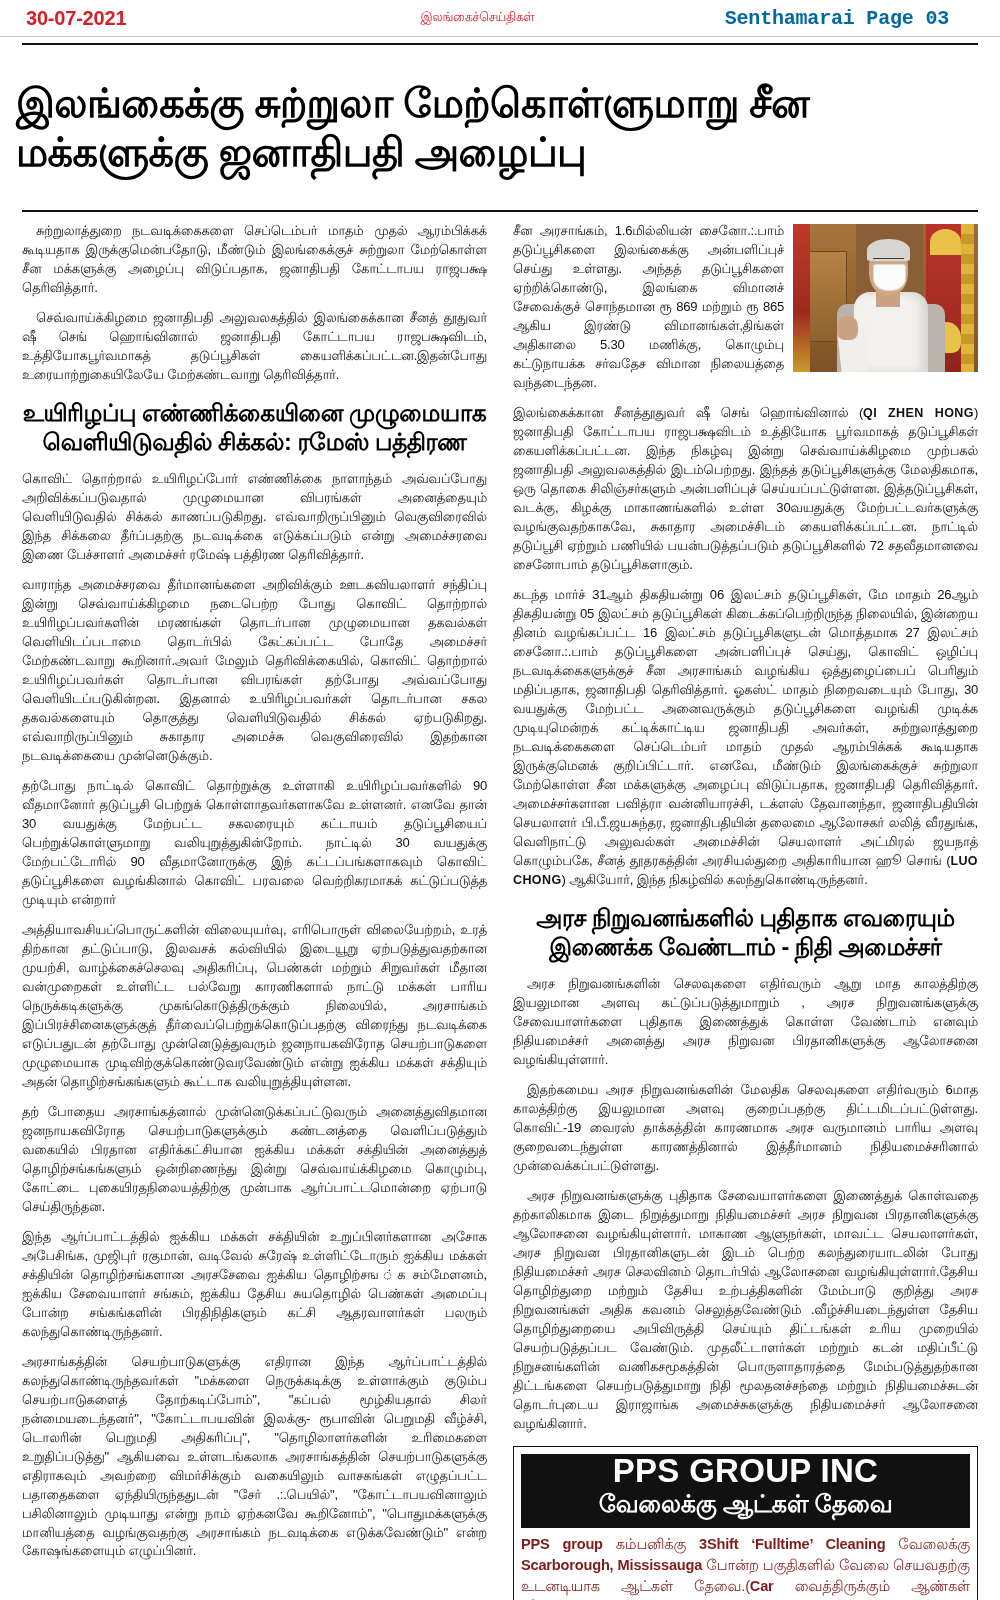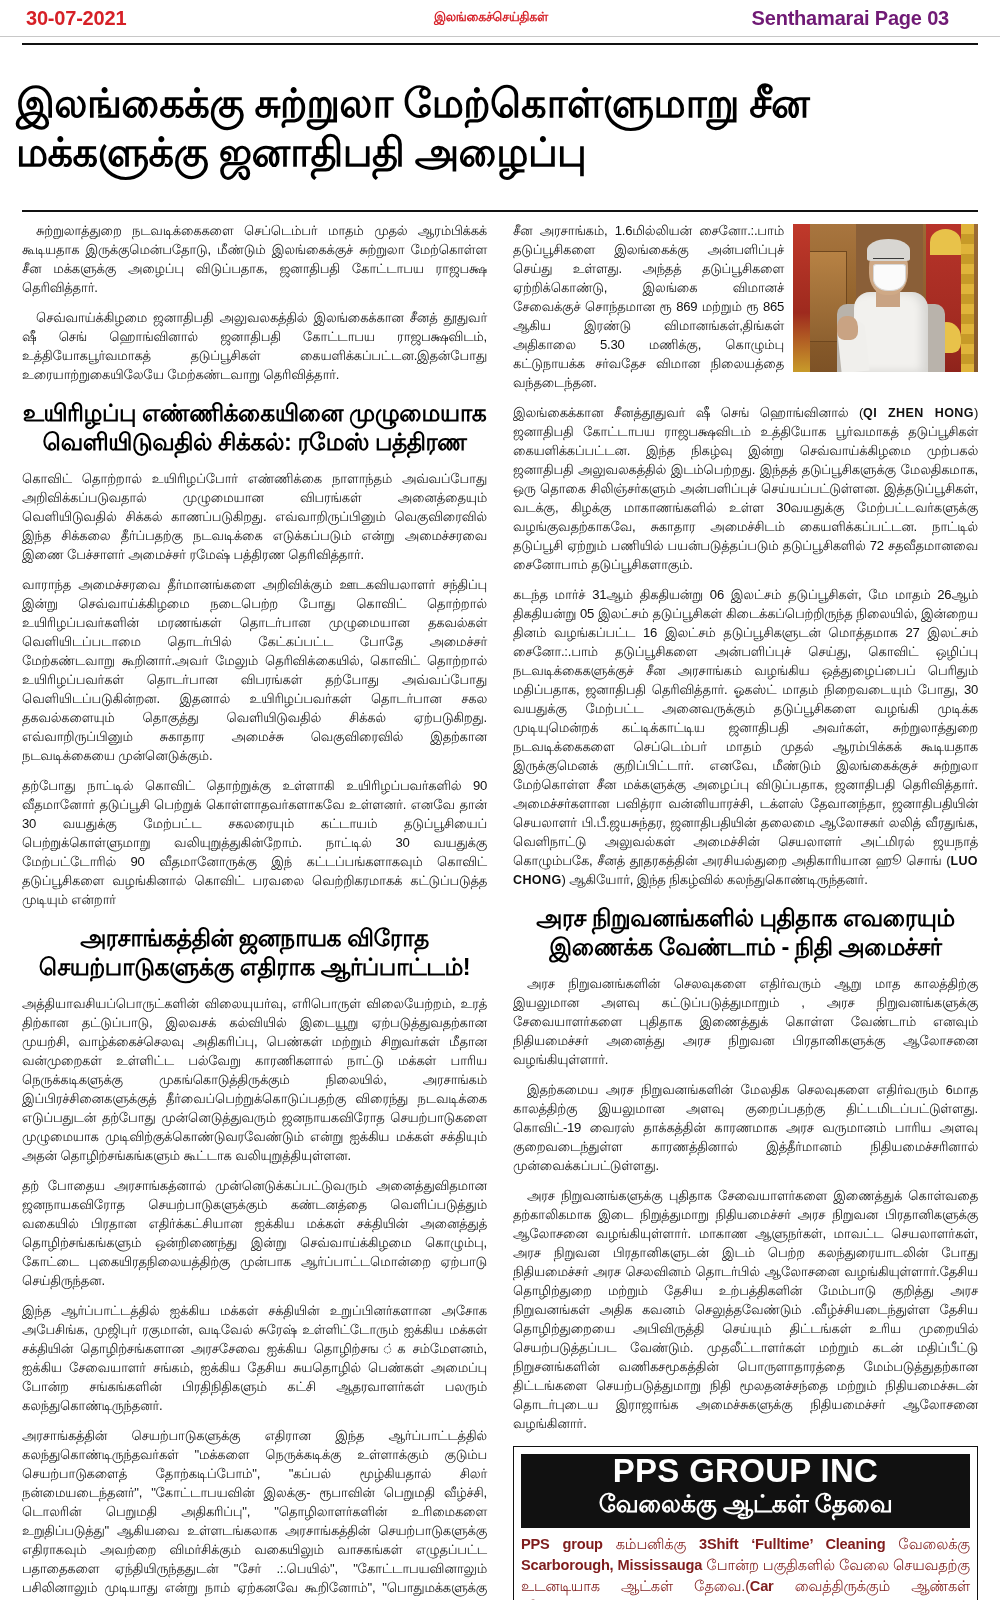--- a/index.html
+++ b/index.html
@@ -27,30 +27,31 @@
   }
   .masthead .date {
     color: #d62027;
     font-size: 20px;
     font-weight: bold;
     letter-spacing: -0.2px;
   }
   .masthead .center-tamil {
     color: #d62027;
     font-size: 12.5px;
-    font-weight: bold;
+    font-weight: normal;
     letter-spacing: -0.3px;
     margin-left: 104px;
   }
   .masthead .page-label {
-    color: #701a75;
+    color: #0369a1;
     font-size: 20px;
     font-weight: bold;
     letter-spacing: -0.2px;
     margin-right: 25px;
+    font-family: Liberation Mono, monospace;
   }
   .rule {
     border-top: 1px solid #c8c8c8;
     margin: 0;
   }
   .rule-thick {
     border-top: 2px solid #111;
     margin: 6px 22px 0 22px;
   }
 
@@ -261,21 +262,20 @@
 
     <p class="body">சுற்றுலாத்துறை நடவடிக்கைகளை செப்டெம்பர் மாதம் முதல் ஆரம்பிக்கக் கூடியதாக இருக்குமென்பதோடு, மீண்டும் இலங்கைக்குச் சுற்றுலா மேற்கொள்ள சீன மக்களுக்கு அழைப்பு விடுப்பதாக, ஜனாதிபதி கோட்டாபய ராஜபக்ஷ தெரிவித்தார்.</p>
     <p class="body">செவ்வாய்க்கிழமை ஜனாதிபதி அலுவலகத்தில் இலங்கைக்கான சீனத் தூதுவர் ஷீ செங் ஹொங்வினால் ஜனாதிபதி கோட்டாபய ராஜபக்ஷவிடம், உத்தியோகபூர்வமாகத் தடுப்பூசிகள் கையளிக்கப்பட்டன.இதன்போது உரையாற்றுகையிலேயே மேற்கண்டவாறு தெரிவித்தார்.</p>
 
     <h2 class="sub-headline">உயிரிழப்பு எண்ணிக்கையினை முழுமையாக வெளியிடுவதில் சிக்கல்: ரமேஸ் பத்திரண</h2>
 
     <p class="body noind">கொவிட் தொற்றால் உயிரிழப்போர் எண்ணிக்கை நாளாந்தம் அவ்வப்போது அறிவிக்கப்படுவதால் முழுமையான விபரங்கள் அனைத்தையும் வெளியிடுவதில் சிக்கல் காணப்படுகிறது. எவ்வாறிருப்பினும் வெகுவிரைவில் இந்த சிக்கலை தீர்ப்பதற்கு நடவடிக்கை எடுக்கப்படும் என்று அமைச்சரவை இணை பேச்சாளர் அமைச்சர் ரமேஷ் பத்திரண தெரிவித்தார்.</p>
     <p class="body noind">வாராந்த அமைச்சரவை தீர்மானங்களை அறிவிக்கும் ஊடகவியலாளர் சந்திப்பு இன்று செவ்வாய்க்கிழமை நடைபெற்ற போது கொவிட் தொற்றால் உயிரிழப்பவர்களின் மரணங்கள் தொடர்பான முழுமையான தகவல்கள் வெளியிடப்படாமை தொடர்பில் கேட்கப்பட்ட போதே அமைச்சர் மேற்கண்டவாறு கூறினார்.அவர் மேலும் தெரிவிக்கையில், கொவிட் தொற்றால் உயிரிழப்பவர்கள் தொடர்பான விபரங்கள் தற்போது அவ்வப்போது வெளியிடப்படுகின்றன. இதனால் உயிரிழப்பவர்கள் தொடர்பான சகல தகவல்களையும் தொகுத்து வெளியிடுவதில் சிக்கல் ஏற்படுகிறது. எவ்வாறிருப்பினும் சுகாதார அமைச்சு வெகுவிரைவில் இதற்கான நடவடிக்கையை முன்னெடுக்கும்.</p>
     <p class="body noind">தற்போது நாட்டில் கொவிட் தொற்றுக்கு உள்ளாகி உயிரிழப்பவர்களில் 90 வீதமானோர் தடுப்பூசி பெற்றுக் கொள்ளாதவர்களாகவே உள்ளனர். எனவே தான் 30 வயதுக்கு மேற்பட்ட சகலரையும் கட்டாயம் தடுப்பூசியைப் பெற்றுக்கொள்ளுமாறு வலியுறுத்துகின்றோம். நாட்டில் 30 வயதுக்கு மேற்பட்டோரில் 90 வீதமானோருக்கு இந் கட்டப்பங்களாகவும் கொவிட் தடுப்பூசிகளை வழங்கினால் கொவிட் பரவலை வெற்றிகரமாகக் கட்டுப்படுத்த முடியும் என்றார்</p>
 
-    <h2 class="sub-headline">அரசாங்கத்தின் ஜனநாயக விரோத செயற்பாடுகளுக்கு எதிராக  ஆர்ப்பாட்டம்!</h2>
 
     <p class="body noind">அத்தியாவசியப்பொருட்களின் விலையுயர்வு, எரிபொருள் விலையேற்றம், உரத் திற்கான தட்டுப்பாடு, இலவசக் கல்வியில் இடையூறு ஏற்படுத்துவதற்கான முயற்சி, வாழ்க்கைச்செலவு அதிகரிப்பு, பெண்கள் மற்றும் சிறுவர்கள் மீதான வன்முறைகள் உள்ளிட்ட பல்வேறு காரணிகளால் நாட்டு மக்கள் பாரிய நெருக்கடிகளுக்கு முகங்கொடுத்திருக்கும் நிலையில், அரசாங்கம் இப்பிரச்சினைகளுக்குத் தீர்வைப்பெற்றுக்கொடுப்பதற்கு விரைந்து நடவடிக்கை எடுப்பதுடன் தற்போது முன்னெடுத்துவரும் ஜனநாயகவிரோத செயற்பாடுகளை முழுமையாக முடிவிற்குக்கொண்டுவரவேண்டும் என்று ஐக்கிய மக்கள் சக்தியும் அதன் தொழிற்சங்கங்களும் கூட்டாக வலியுறுத்தியுள்ளன.</p>
     <p class="body noind">தற் போதைய அரசாங்கத்னால் முன்னெடுக்கப்பட்டுவரும் அனைத்துவிதமான ஜனநாயகவிரோத செயற்பாடுகளுக்கும் கண்டனத்தை வெளிப்படுத்தும் வகையில் பிரதான எதிர்க்கட்சியான ஐக்கிய மக்கள் சக்தியின் அனைத்துத் தொழிற்சங்கங்களும் ஒன்றிணைந்து இன்று செவ்வாய்க்கிழமை கொழும்பு, கோட்டை புகையிரதநிலையத்திற்கு முன்பாக ஆர்ப்பாட்டமொன்றை ஏற்பாடு செய்திருந்தன.</p>
     <p class="body noind">இந்த ஆர்ப்பாட்டத்தில் ஐக்கிய மக்கள் சக்தியின் உறுப்பினர்களான அசோக அபேசிங்க, முஜிபுர் ரகுமான், வடிவேல் சுரேஷ் உள்ளிட்டோரும் ஐக்கிய மக்கள் சக்தியின் தொழிற்சங்களான அரசசேவை ஐக்கிய தொழிற்சங ்க சம்மேளனம், ஐக்கிய சேவையாளர் சங்கம், ஐக்கிய தேசிய சுயதொழில் பெண்கள் அமைப்பு போன்ற சங்கங்களின் பிரதிநிதிகளும் கட்சி ஆதரவாளர்கள் பலரும் கலந்துகொண்டிருந்தனர்.</p>
     <p class="body noind">அரசாங்கத்தின் செயற்பாடுகளுக்கு எதிரான இந்த ஆர்ப்பாட்டத்தில் கலந்துகொண்டிருந்தவர்கள் "மக்களை நெருக்கடிக்கு உள்ளாக்கும் குடும்ப செயற்பாடுகளைத் தோற்கடிப்போம்", "கப்பல் மூழ்கியதால் சிலர் நன்மையடைந்தனர்", "கோட்டாபயவின் இலக்கு- ரூபாவின் பெறுமதி வீழ்ச்சி, டொலரின் பெறுமதி அதிகரிப்பு", "தொழிலாளர்களின் உரிமைகளை உறுதிப்படுத்து" ஆகியவை உள்ளடங்கலாக அரசாங்கத்தின் செயற்பாடுகளுக்கு எதிராகவும் அவற்றை விமர்சிக்கும் வகையிலும் வாசகங்கள் எழுதப்பட்ட பதாதைகளை ஏந்தியிருந்ததுடன் "சேர் .:.பெயில்", "கோட்டாபயவினாலும் பசிலினாலும் முடியாது என்று நாம் ஏற்கனவே கூறினோம்", "பொதுமக்களுக்கு மானியத்தை வழங்குவதற்கு அரசாங்கம் நடவடிக்கை எடுக்கவேண்டும்" என்ற கோஷங்களையும் எழுப்பினர்.</p>
   </div>
 
   <div class="col col-right">
 
     <div class="photo-wrap">

